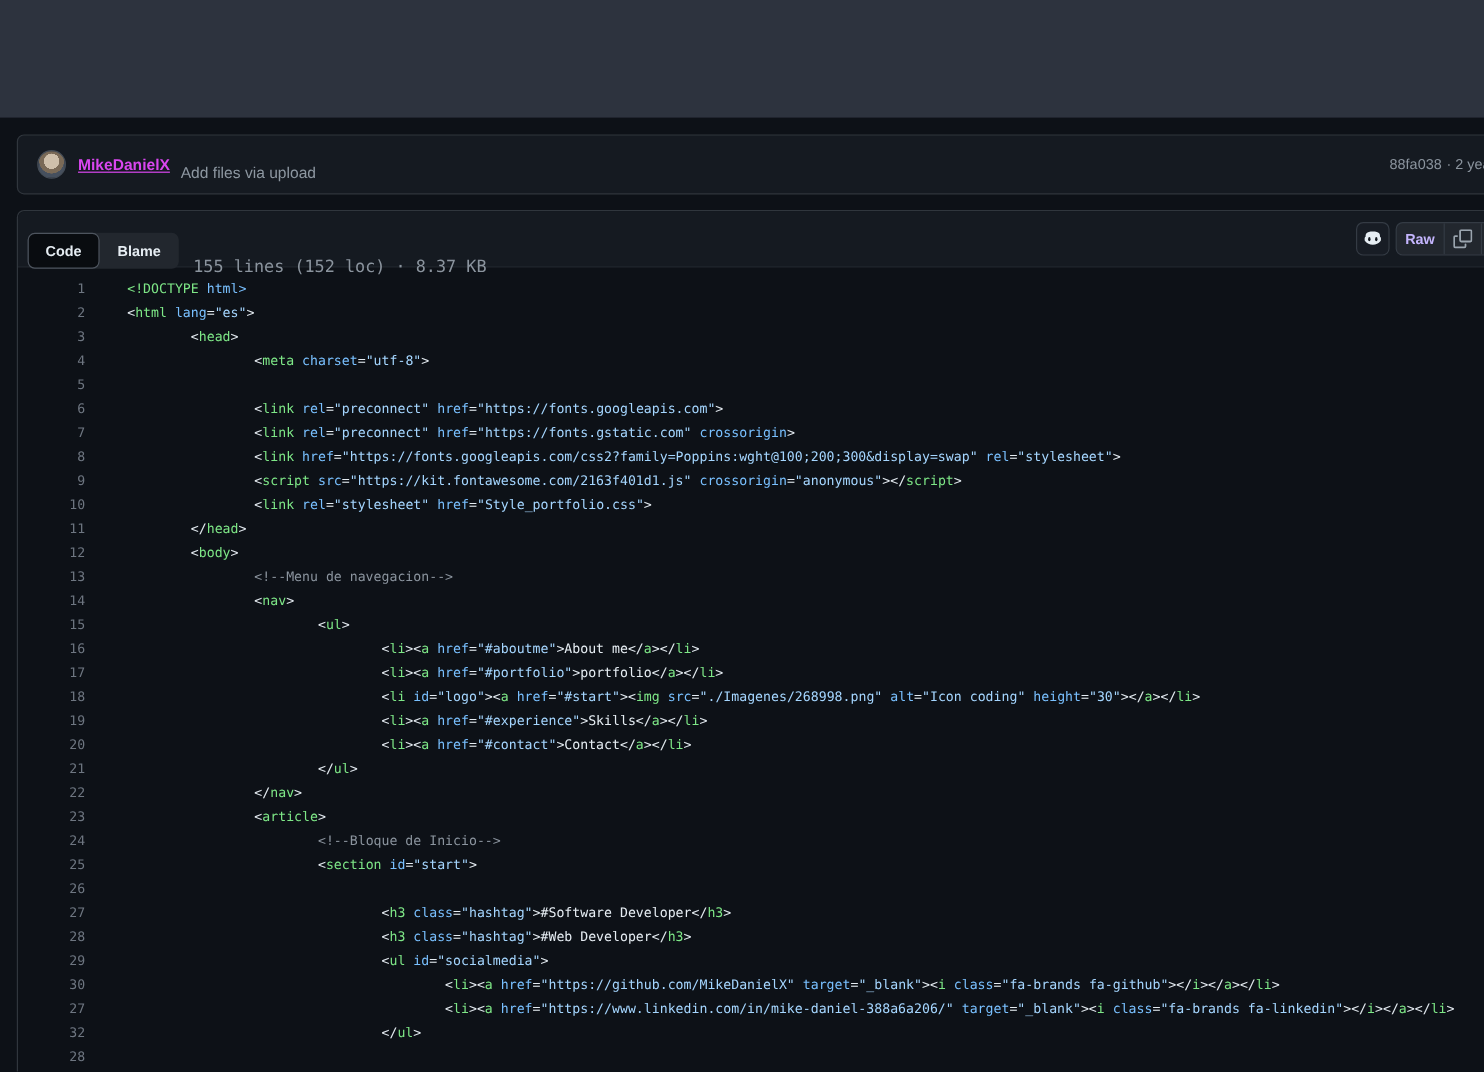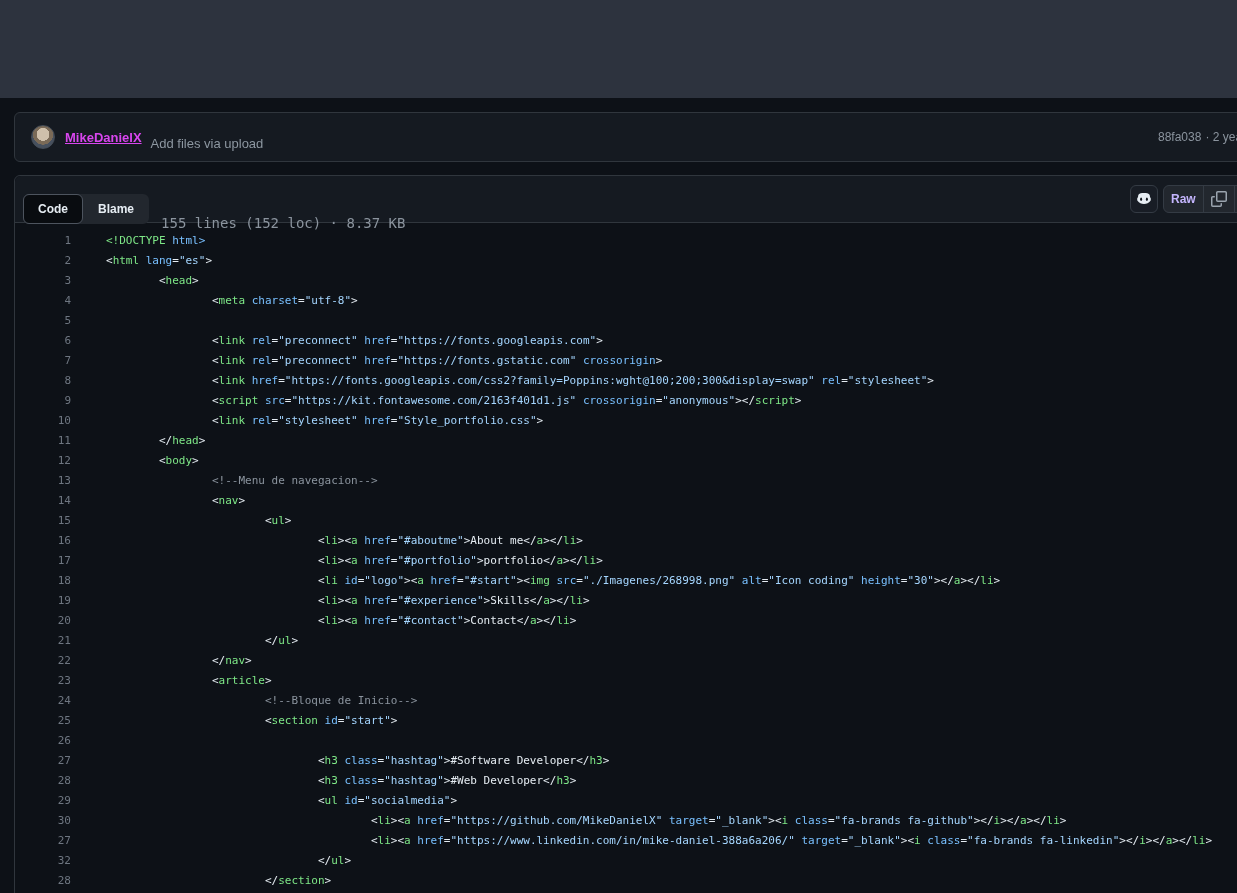--- a/index.html
+++ b/index.html
@@ -244,16 +244,15 @@
       <div class="code-row">
         <div class="ln">27</div>
         <div class="cl"><span class="tok-t">                                        </span><span class="tok-t">&lt;</span><span class="tok-g">li</span><span class="tok-t">&gt;&lt;</span><span class="tok-g">a</span><span class="tok-t"> </span><span class="tok-b">href</span><span class="tok-t">=</span><span class="tok-s">"https://www.linkedin.com/in/mike-daniel-388a6a206/"</span><span class="tok-t"> </span><span class="tok-b">target</span><span class="tok-t">=</span><span class="tok-s">"_blank"</span><span class="tok-t">&gt;&lt;</span><span class="tok-g">i</span><span class="tok-t"> </span><span class="tok-b">class</span><span class="tok-t">=</span><span class="tok-s">"fa-brands fa-linkedin"</span><span class="tok-t">&gt;&lt;</span><span class="tok-t">/</span><span class="tok-g">i</span><span class="tok-t">&gt;&lt;</span><span class="tok-t">/</span><span class="tok-g">a</span><span class="tok-t">&gt;&lt;</span><span class="tok-t">/</span><span class="tok-g">li</span><span class="tok-t">&gt;</span></div>
       </div>
       <div class="code-row">
         <div class="ln">32</div>
         <div class="cl"><span class="tok-t">                                </span><span class="tok-t">&lt;</span><span class="tok-t">/</span><span class="tok-g">ul</span><span class="tok-t">&gt;</span></div>
       </div>
       <div class="code-row">
         <div class="ln">28</div>
-        <div class="cl"><span class="tok-t">                        </span><span class="tok-t">&lt;</span><span class="tok-t">/</span><span class="tok-g">section</span><span class="tok-t">&gt;</span></div>
       </div>
     </div>
 </div>
 
 </body></html>

